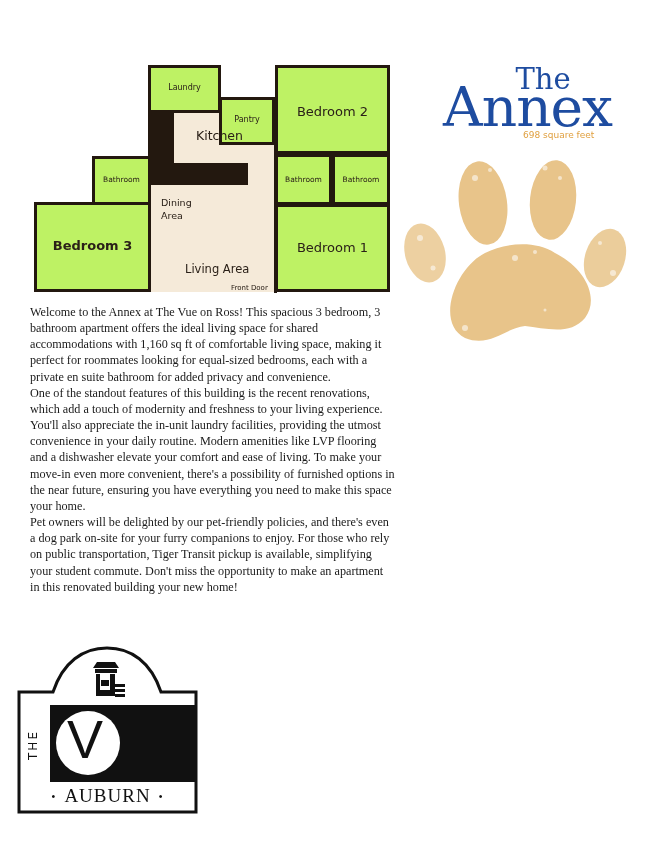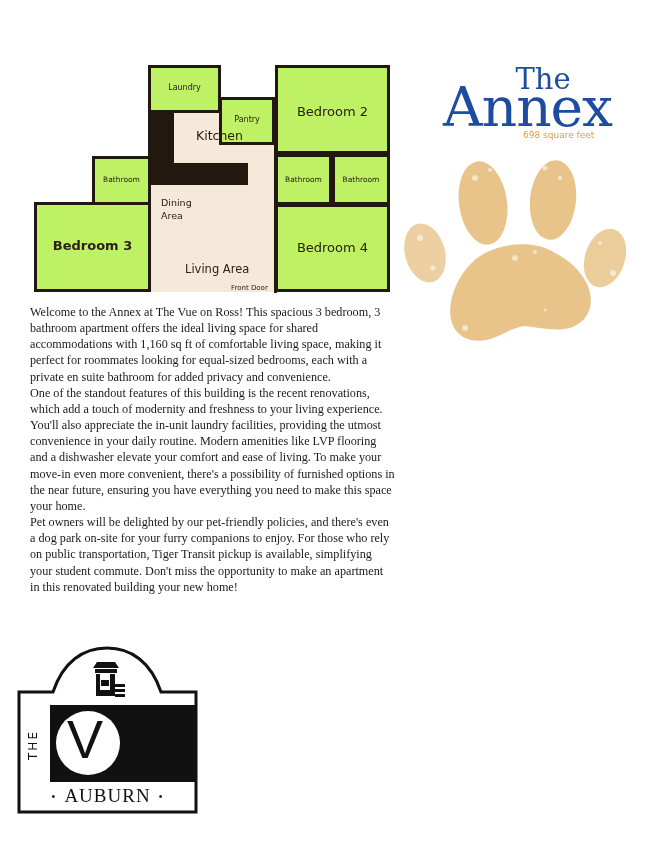--- a/index.html
+++ b/index.html
@@ -59,21 +59,21 @@
   </div>
   <div class="wallblk" style="left:275px; top:202px; width:115px; height:5px;"></div>
 
   <span class="rlabel" style="left:161px; top:197px; font-size:9.5px;">Dining</span>
   <span class="rlabel" style="left:161px; top:210px; font-size:9.5px;">Area</span>
 
   <div class="room" style="left:34px; top:202px; width:117px; height:90px;">
     <span class="rlabel" style="left:0; right:0; text-align:center; top:33px; font-size:13px;font-weight:bold;">Bedroom 3</span>
   </div>
   <div class="room" style="left:275px; top:204px; width:115px; height:88px;">
-    <span class="rlabel" style="left:0; right:0; text-align:center; top:33px; font-size:13px;">Bedroom 4</span>
+    <span class="rlabel" style="left:0; right:0; text-align:center; top:33px; font-size:13px;">Bedroom 1</span>
   </div>
 
   <span class="rlabel" style="left:185px; top:262px; font-size:11.5px;">Living Area</span>
   <span class="rlabel" style="left:231px; top:284px; font-size:7px;">Front Door</span>
 </div>
 
 <div class="title-the">The</div>
 <div class="title-annex">Annex</div>
 <div class="sqft">698 square feet</div>
 

